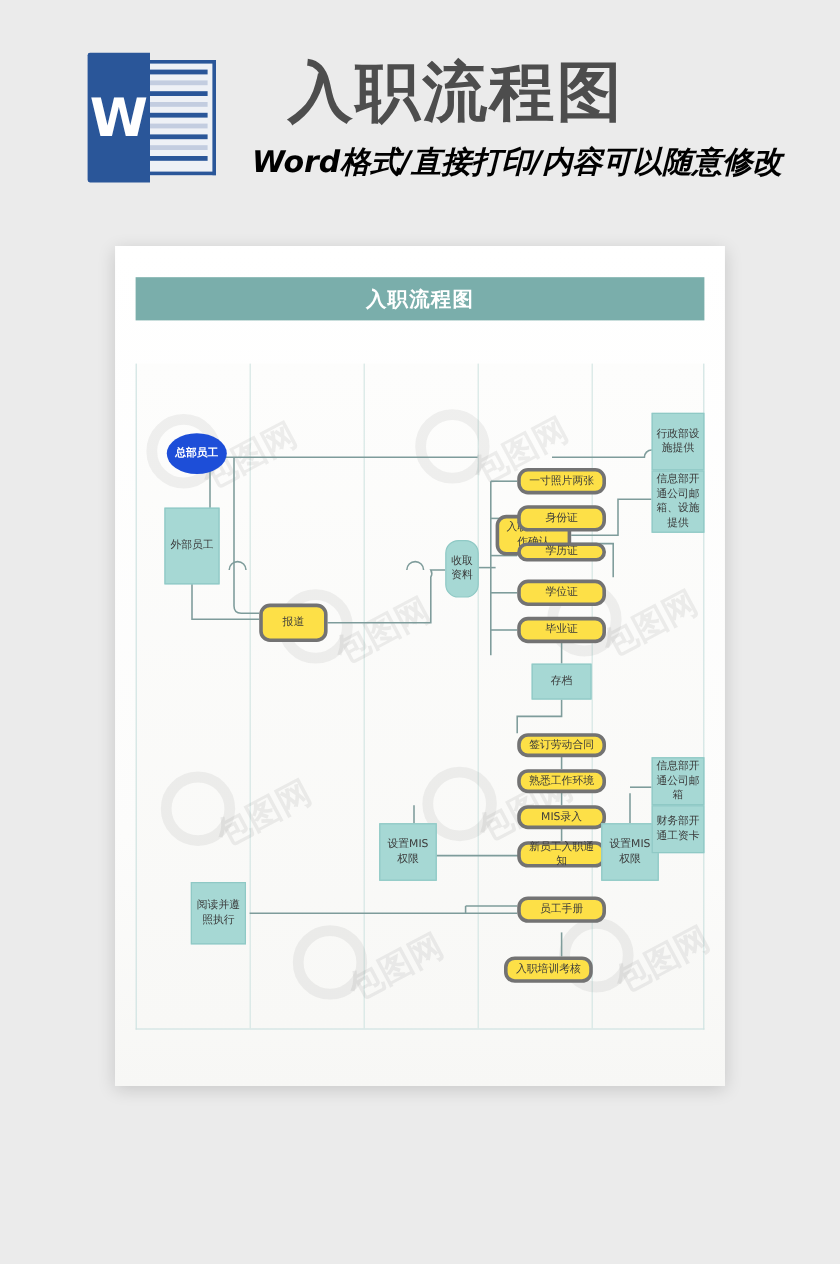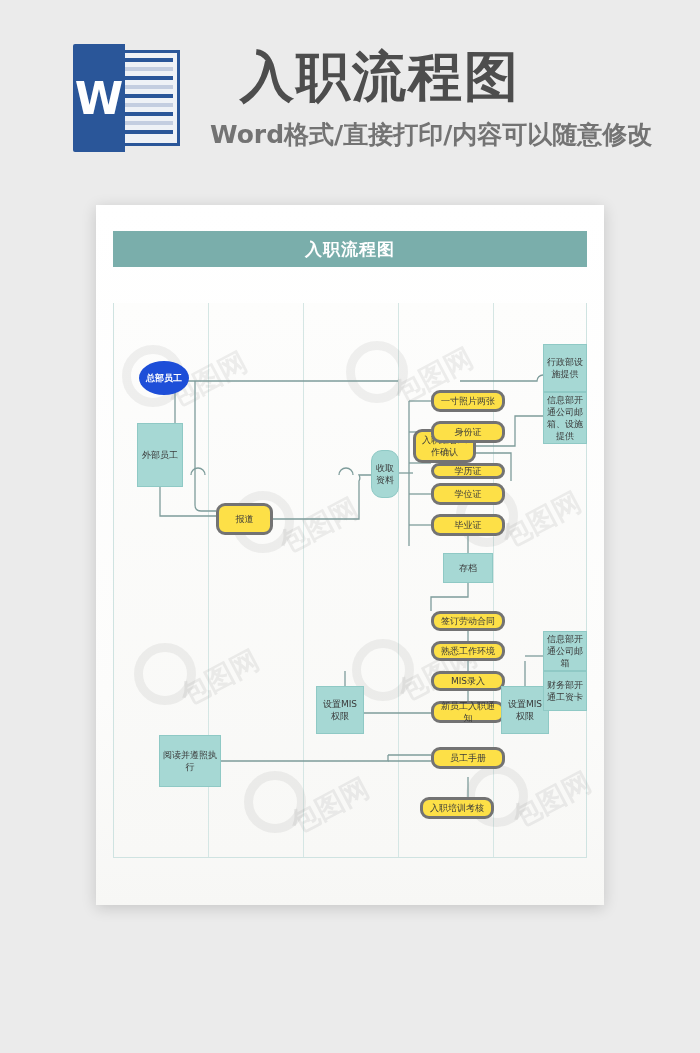--- a/index.html
+++ b/index.html
@@ -19,21 +19,21 @@
   .wl-page{position:absolute;left:46px;top:6px;width:61px;height:96px;background:#eef1f6;
            border:3px solid #2a5699;border-left:none;box-sizing:border-box;}
   .wl-lines{position:absolute;left:52px;top:14px;width:48px;height:82px;}
   .wl-line{height:4px;background:#2a5699;margin-bottom:5px;width:100%;}
   .wl-line.sh{background:#c3cde0;}
 
   #title-main{position:absolute;left:240px;top:44px;width:420px;height:66px;
      font-size:54px;font-weight:bold;color:#4d4d4d;letter-spacing:2px;line-height:66px;
      white-space:nowrap;}
   #title-sub{position:absolute;left:210px;top:118px;width:450px;height:34px;
-     font-size:25px;font-weight:bold;color:#737373;line-height:34px;white-space:nowrap;}
+     font-size:25px;font-weight:bold;color:#000000;line-height:34px;white-space:nowrap;font-style:italic;}
 
   
   #paper{position:absolute;left:96px;top:205px;width:508px;height:700px;
          background:#fdfdfd;box-shadow:0 3px 14px rgba(0,0,0,.16);}
   #paper-inner{position:absolute;left:0;top:0;width:100%;height:100%;
          background:linear-gradient(180deg,#ffffff 0%,#fcfcfb 70%,#f7f7f5 100%);}
 
   
   #diagram{position:absolute;left:17px;top:26px;width:474px;height:630px;}
 
@@ -203,32 +203,32 @@
       <path d="M62,236 V238"></path>
     </g>
   </svg>
 
   <div class="node n-orange-el" style="left:26px;top:130px;width:50px;height:34px;">总部员工</div>
 
   <div class="node n-teal" style="left:24px;top:192px;width:46px;height:64px;">外部员工</div>
 
   <div class="node n-yellow" style="left:103px;top:272px;width:57px;height:32px;">报道</div>
 
-  <div class="node n-teal" style="left:46px;top:504px;width:62px;height:52px;">阅读并遵照执行</div>
+  <div class="node n-teal" style="left:46px;top:504px;width:46px;height:52px;">阅读并遵照执行</div>
 
   <div class="node n-teal" style="left:203px;top:455px;width:48px;height:48px;">设置MIS权限</div>
 
 
   <div class="node n-yellow" style="left:300px;top:198px;width:63px;height:34px;">入职准备工作确认</div>
 
   <div class="node n-teal" style="left:258px;top:219px;width:28px;height:48px;border-radius:11px;">收取资料</div>
 
   <div class="node n-yellow" style="left:318px;top:159px;width:74px;height:22px;">一寸照片两张</div>
   <div class="node n-yellow" style="left:318px;top:190px;width:74px;height:22px;">身份证</div>
-  <div class="node n-yellow" style="left:318px;top:232px;width:74px;height:16px;text-align:right;">学历证</div>
+  <div class="node n-yellow" style="left:318px;top:221px;width:74px;height:16px;text-align:right;">学历证</div>
   <div class="node n-yellow" style="left:318px;top:252px;width:74px;height:22px;">学位证</div>
   <div class="node n-yellow" style="left:318px;top:283px;width:74px;height:22px;">毕业证</div>
 
   <div class="node n-teal" style="left:330px;top:322px;width:50px;height:30px;">存档</div>
 
   <div class="node n-yellow" style="left:318px;top:380px;width:74px;height:20px;">签订劳动合同</div>
   <div class="node n-yellow" style="left:318px;top:410px;width:74px;height:20px;">熟悉工作环境</div>
   <div class="node n-yellow" style="left:318px;top:440px;width:74px;height:20px;">MIS录入</div>
   <div class="node n-yellow" style="left:318px;top:470px;width:74px;height:22px;">新员工入职通知</div>
 

